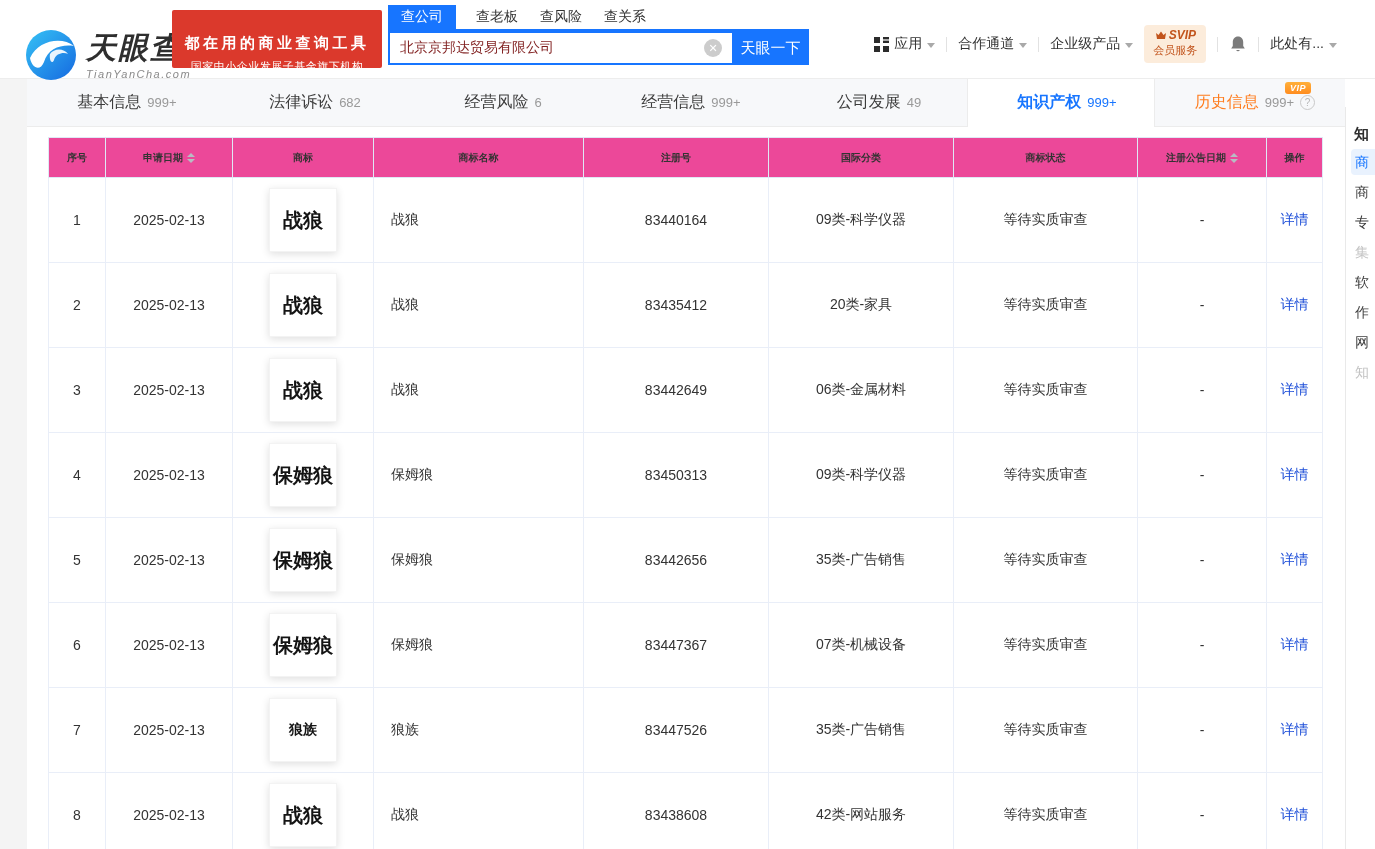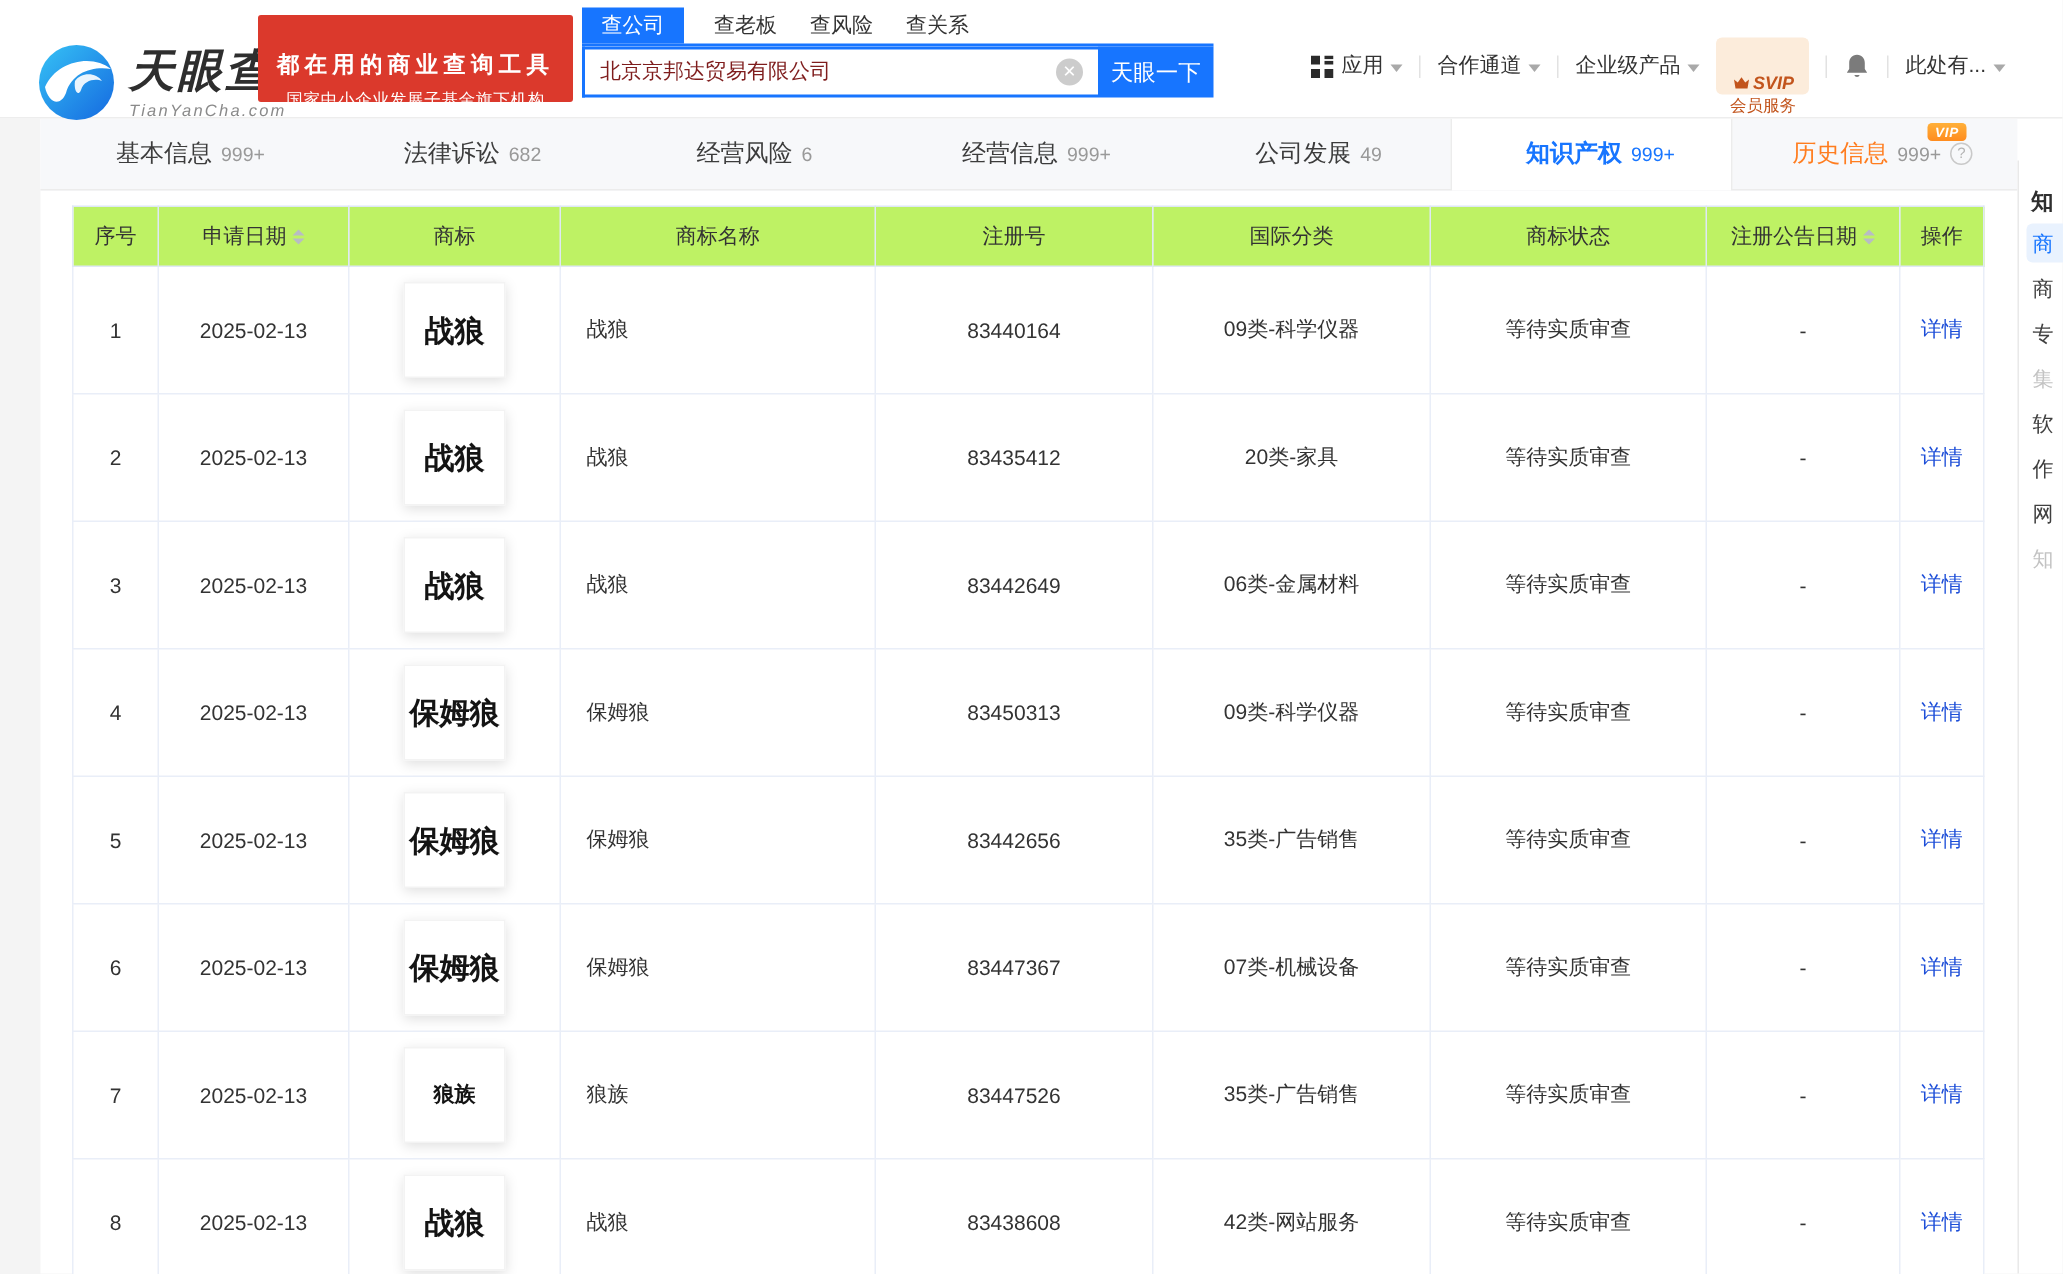--- a/index.html
+++ b/index.html
@@ -27,21 +27,21 @@
   .search-input { width:100%; height:34px; border:2px solid #1775ff; border-right:none; padding:0 34px 0 10px; font-size:14px; color:#7f1d1d; font-family:inherit; outline:none; }
   .clear-icon { position:absolute; right:10px; top:8px; width:18px; height:18px; border-radius:50%; background:#ccc; color:#fff; font-size:11px; line-height:18px; text-align:center; cursor:pointer; }
   .search-btn { width:77px; height:34px; background:#1775ff; color:#fff; border:none; font-size:15px; font-family:inherit; cursor:pointer; }
 
   
   .top-nav { position:absolute; right:38px; top:25px; height:38px; display:flex; align-items:center; gap:11px; font-size:14px; color:#333; }
   .nav-item { display:flex; align-items:center; gap:5px; cursor:pointer; white-space:nowrap; }
   .caret { width:0; height:0; border-left:4px solid transparent; border-right:4px solid transparent; border-top:5px solid #a9a9a9; margin-top:2px; }
   .nav-divider { width:1px; height:15px; background:#e2e2e2; }
   .svip-badge { width:62px; height:38px; background:#fcecdb; border-radius:4px; color:#c2541c; text-align:center; padding-top:3px; cursor:pointer; }
-  .svip-line1 { font-size:12px; font-weight:bold; font-style:italic; display:flex; align-items:center; justify-content:center; gap:2px;margin-top:20px; }
+  .svip-line1 { font-size:12px; font-weight:bold; font-style:italic; display:flex; align-items:center; justify-content:center; gap:2px; }
   .svip-line2 { font-size:11px; font-style:normal; margin-top:1px; }
   .bell-wrap { cursor:pointer; display:flex; align-items:center; }
 
   
   #card { position:absolute; top:79px; left:27px; width:1318px; height:770px; background:#fff; }
 
   
   .tabbar { position:relative; display:flex; height:48px; background:#f7f8fa; border-bottom:1px solid #ececec; }
   .page-tab { flex:0 0 188px; display:flex; align-items:center; justify-content:center; gap:6px; cursor:pointer; position:relative; }
   .page-tab .t-label { font-size:16px; color:#3c3c3c;margin-left:12px; }
@@ -49,21 +49,21 @@
   .page-tab.active { background:#fff; border-left:1px solid #ececec; border-right:1px solid #ececec; }
   .page-tab.active::after { content:''; position:absolute; left:0; right:0; bottom:-1px; height:1px; background:#fff; }
   .page-tab.active .t-label { color:#1775ff; font-weight:bold; }
   .page-tab.active .t-count { color:#1775ff; }
   .page-tab.vip .t-label { color:#ff7d1f; }
   .vip-flag { position:absolute; top:3px; right:32px; background:linear-gradient(180deg,#ffb03a,#ff8c1f); color:#fff; font-size:9px; font-weight:bold; font-style:italic; padding:1px 5px; border-radius:3px; letter-spacing:0.5px; }
   .help-icon { width:15px; height:15px; border:1px solid #c9c9c9; border-radius:50%; color:#b5b5b5; font-size:10px; line-height:13px; text-align:center; }
 
   
   #tm-table { position:absolute; left:21px; top:58px; border-collapse:collapse; table-layout:fixed; background:#fff; }
-  #tm-table th { height:40px; background:#bef264; font-weight:normal; font-size:14px; color:#333; border:1px solid #dfe8f5; }
+  #tm-table th { height:40px; background:#ec4899; font-weight:bold; font-size:10px; color:#333; border:1px solid #dfe8f5; }
   #tm-table td { height:85px; font-size:14px; color:#333; text-align:center; border:1px solid #e9eef8; background:#fff; }
   #tm-table td.name-cell { text-align:left; padding-left:17px; }
   .sort-icon { display:inline-block; vertical-align:middle; margin-left:4px; cursor:pointer; }
   .sort-icon i { display:block; width:0; height:0; border-left:4px solid transparent; border-right:4px solid transparent; }
   .sort-icon .up { border-bottom:4px solid #b8bcc4; margin-bottom:2px; }
   .sort-icon .dn { border-top:4px solid #b8bcc4; }
   .tm-logo { display:inline-flex; align-items:center; justify-content:center; width:68px; height:64px; background:#fff; border:1px solid #f3f3f3; box-shadow:0 2px 8px rgba(0,0,0,0.13); font-weight:bold; color:#141414; cursor:pointer; }
   .tm-logo.lg { font-size:20px; letter-spacing:0; }
   .tm-logo.sm { font-size:14px; }
   .detail-link { color:#1d4ed8; cursor:pointer; text-decoration:none; font-size:14px; }

